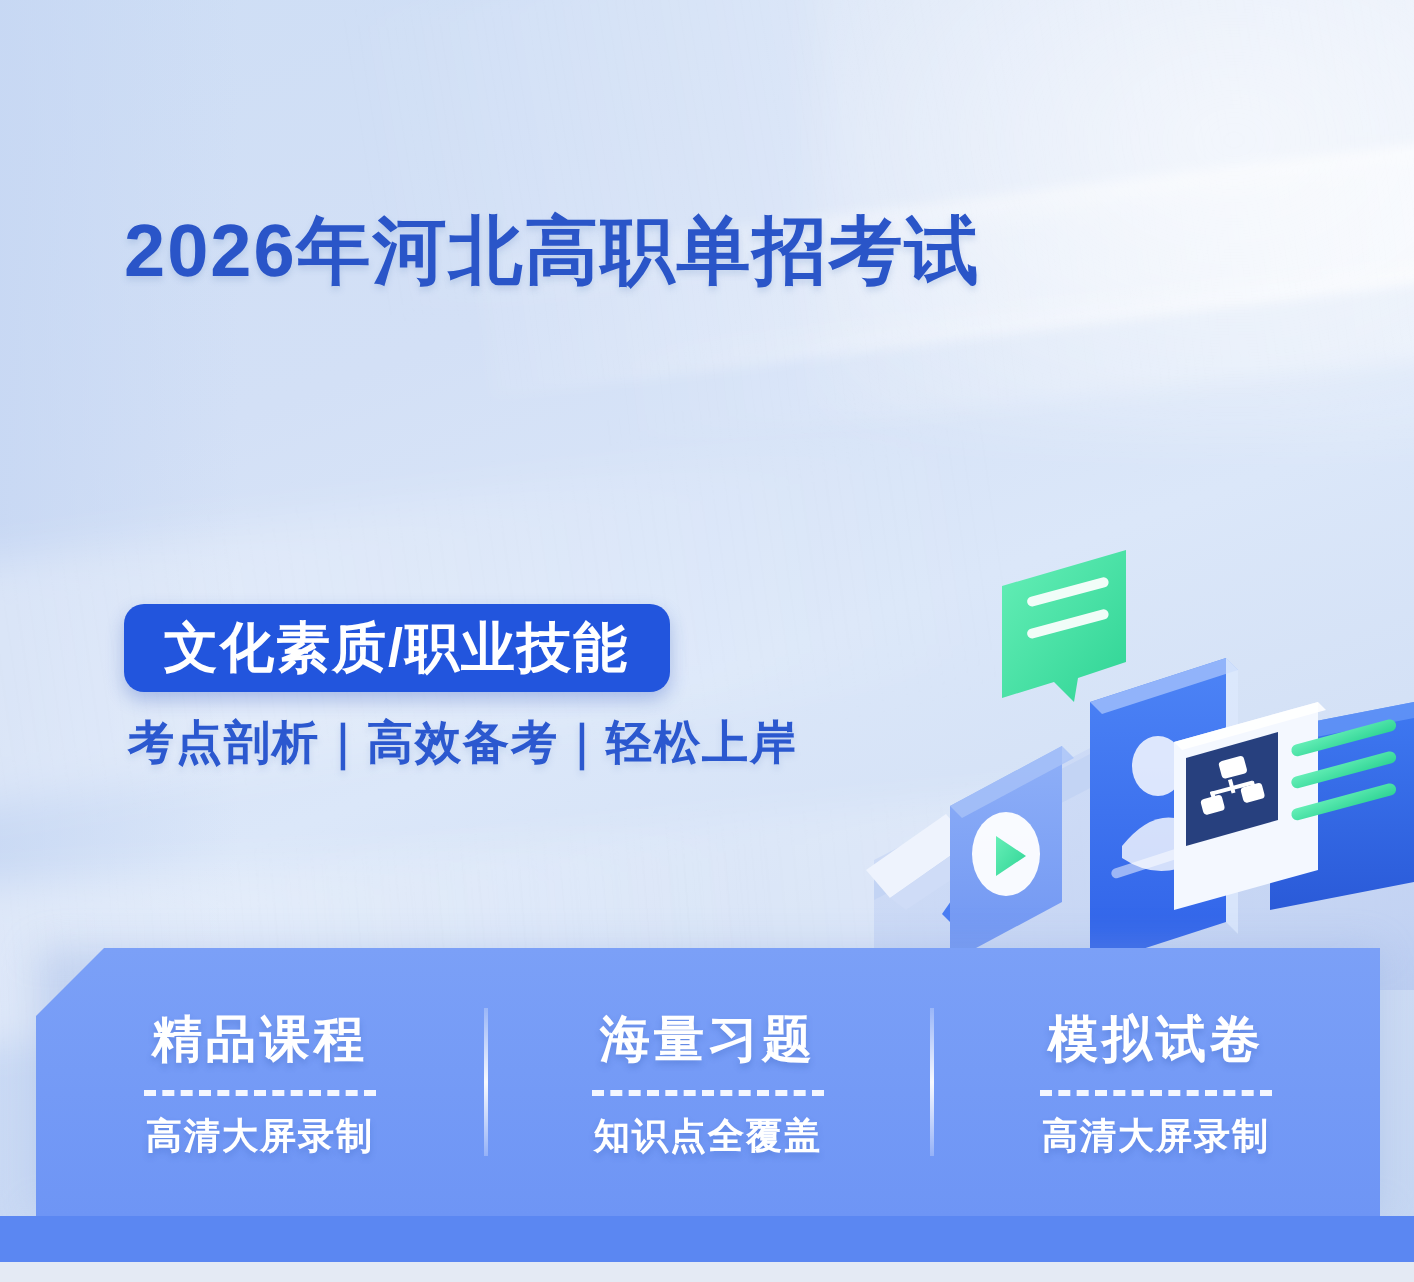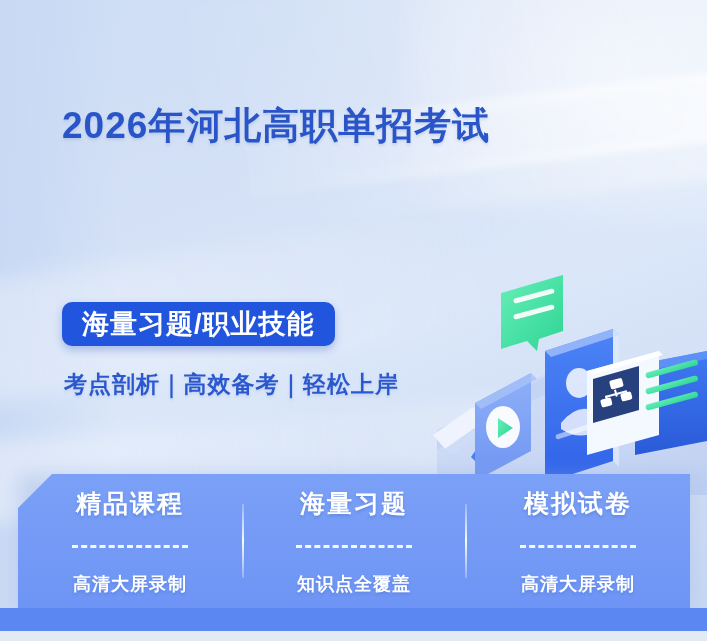--- a/index.html
+++ b/index.html
@@ -54,21 +54,21 @@
   }
   .badge{
     position:absolute;left:62px;top:302px;
     height:44px;padding:0 20px;border-radius:10px;
     background:#2255dd;color:#ffffff;
     display:flex;align-items:center;
     font-size:27px;font-weight:bold;letter-spacing:1px;white-space:nowrap;
     box-shadow:0 4px 9px rgba(40,80,190,0.30);
   }
   .tagline{
-    position:absolute;left:64px;top:369px;
+    position:absolute;left:64px;top:356px;
     font-size:23px;font-weight:bold;letter-spacing:1px;
     color:#2b58cf;white-space:nowrap;
     text-shadow:0 2px 3px rgba(130,160,210,0.25);
   }
 
   
   .illus{position:absolute;right:0;top:255px;width:280px;height:250px;}
 
   
   .feature-shadow{
@@ -76,21 +76,21 @@
     background:rgba(150,175,225,0.35);filter:blur(9px);border-radius:8px;
   }
   .feature-bar{
     position:absolute;left:18px;top:474px;width:672px;height:134px;
     background:linear-gradient(180deg,#7ba0f7 0%,#6e95f5 100%);
     clip-path:polygon(34px 0, 672px 0, 672px 134px, 0 134px, 0 34px);
     display:flex;align-items:center;
   }
   .feature-cell{
     flex:1;display:flex;flex-direction:column;align-items:center;justify-content:center;
-    position:relative;color:#ffffff;gap:16px;
+    position:relative;color:#ffffff;
   }
   .feature-title{font-size:25px;font-weight:bold;letter-spacing:2px;white-space:nowrap;
     text-shadow:0 2px 3px rgba(50,90,180,0.30);}
   .feature-dash{
     width:116px;height:0;margin:9px 0 8px 0;
     border-top:3px dashed rgba(255,255,255,0.92);
   }
   .feature-sub{font-size:18px;font-weight:bold;letter-spacing:1px;white-space:nowrap;
     text-shadow:0 2px 3px rgba(50,90,180,0.28);}
   .vsep{
@@ -205,21 +205,21 @@
         </g>
         <rect x="218" y="118" width="54" height="6" rx="3" fill="url(#gGreen)" transform="rotate(-15 218 118)"></rect>
         <rect x="218" y="134" width="54" height="6" rx="3" fill="url(#gGreen)" transform="rotate(-15 218 134)"></rect>
         <rect x="218" y="150" width="54" height="6" rx="3" fill="url(#gGreen)" transform="rotate(-15 218 150)"></rect>
       </g>
     </svg>
   </div>
 
   <div class="text-wrap">
     <div class="eyebrow">2026年河北高职单招考试</div>
-    <div class="badge">海量习题/职业技能</div>
+    <div class="badge">文化素质/职业技能</div>
     <div class="tagline">考点剖析｜高效备考｜轻松上岸</div>
   </div>
 
   <div class="feature-shadow"></div>
   <div class="feature-bar">
     <div class="feature-cell">
       <div class="feature-title">精品课程</div>
       <div class="feature-dash"></div>
       <div class="feature-sub">高清大屏录制</div>
     </div>

